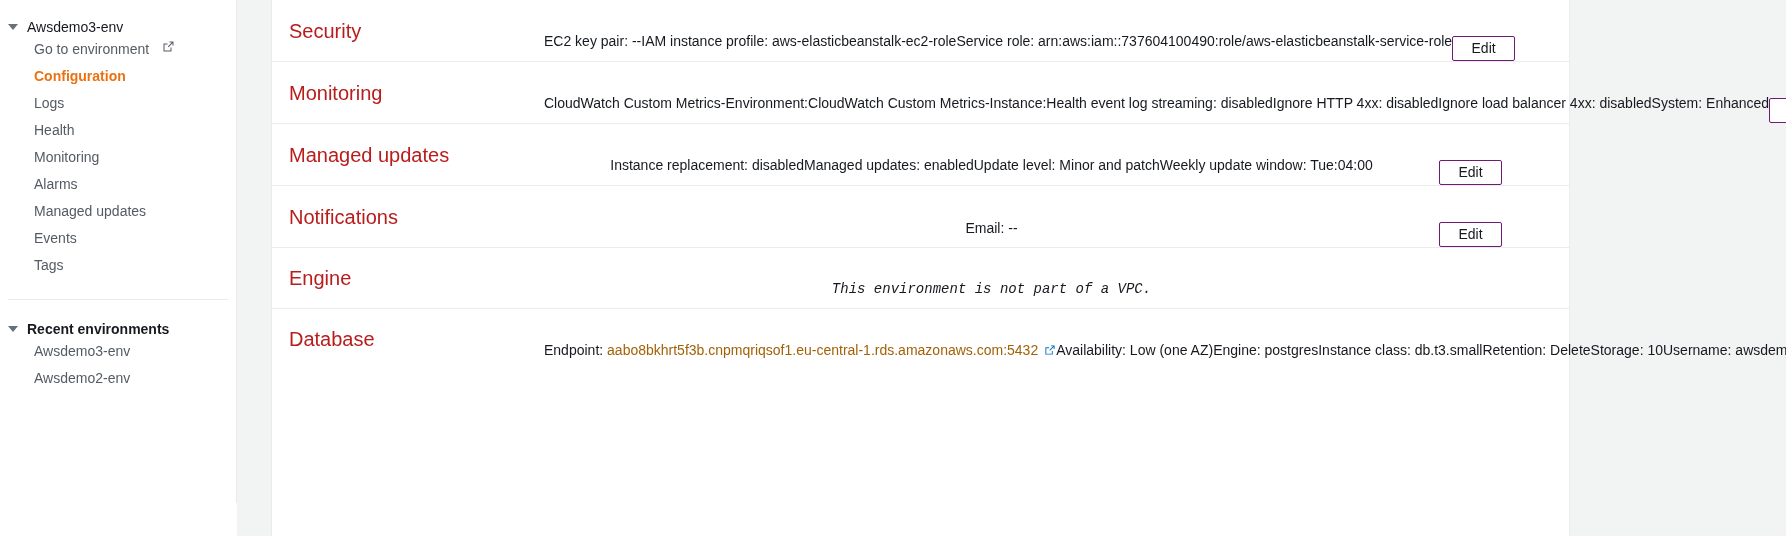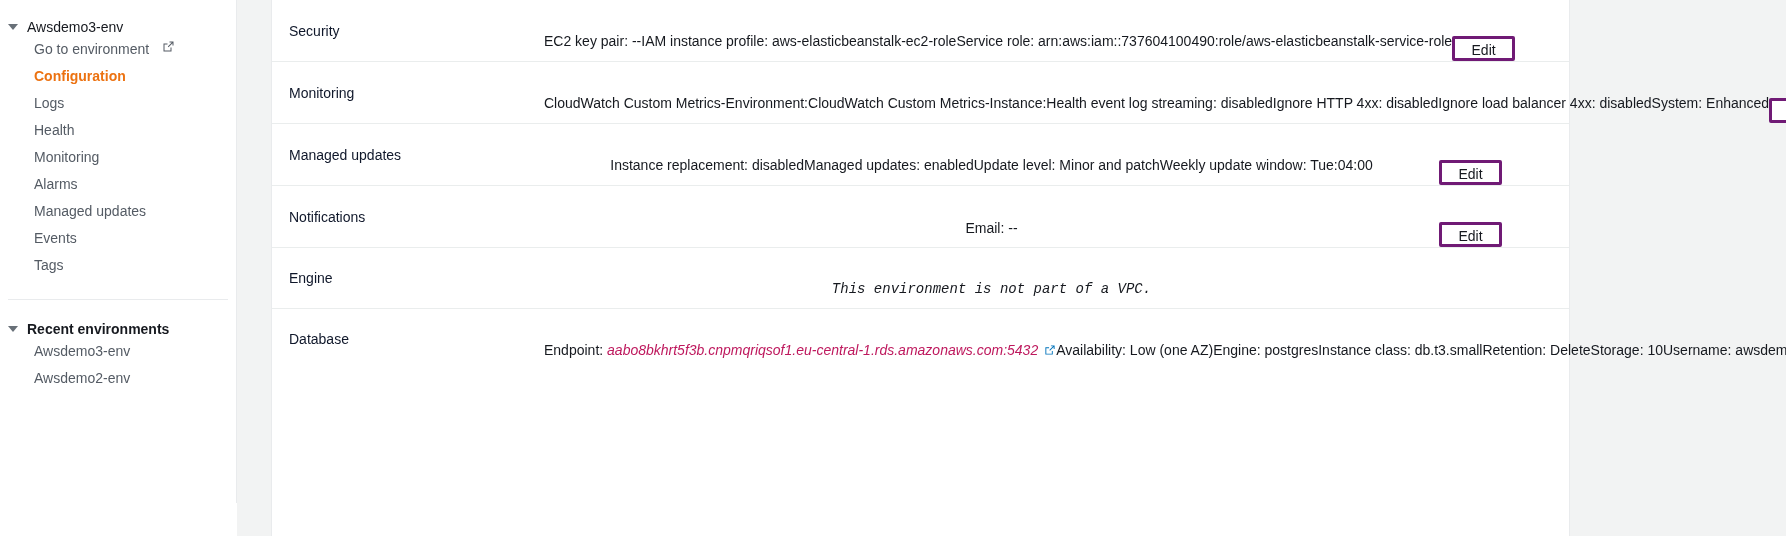--- a/index.html
+++ b/index.html
@@ -104,22 +104,22 @@
     align-items: stretch;
     border-bottom: 1px solid #eaeded;
     position: relative;
     min-height: 38px;
   }
   .cfg-row:last-child { border-bottom: none; }
   .cfg-label {
     width: 272px;
     min-width: 272px;
     padding-left: 17px;
-    font-size: 14px;
-    color: #0f172a;
+    font-size: 20px;
+    color: #b91c1c;
     display: flex;
     align-items: center;
     line-height: 18px;
   }
   .cfg-values {
     flex: 1;
     padding: 8px 0 9px 0;
     font-size: 14px;
     color: #16191f;
     line-height: 18.5px;
@@ -140,35 +140,34 @@
     min-width: 130px;
     display: flex;
     align-items: center;
     justify-content: flex-start;
   }
   .edit-btn {
     font-family: "Liberation Sans", sans-serif;
     font-size: 14px;
     color: #16191f;
     background: #ffffff;
-    border: 3px solid #701a75;
+    border: 1px solid #701a75;
     border-radius: 2px;
     height: 25px;
     min-width: 63px;
     padding: 0 15px;
     cursor: pointer;
     line-height: 23px;
     text-align: center;
     margin-top: 36px;
   }
   .link {
-    color: #be185d;
+    color: #a16207;
     text-decoration: none;
     cursor: pointer;
-    font-style: italic;
   }
   .link-ext {
     display: inline-block;
     width: 12px; height: 12px;
     margin-left: 6px;
     vertical-align: -1px;
   }
   .row-single { align-items: center; gap: 20px; }
 </style>
 </head>

